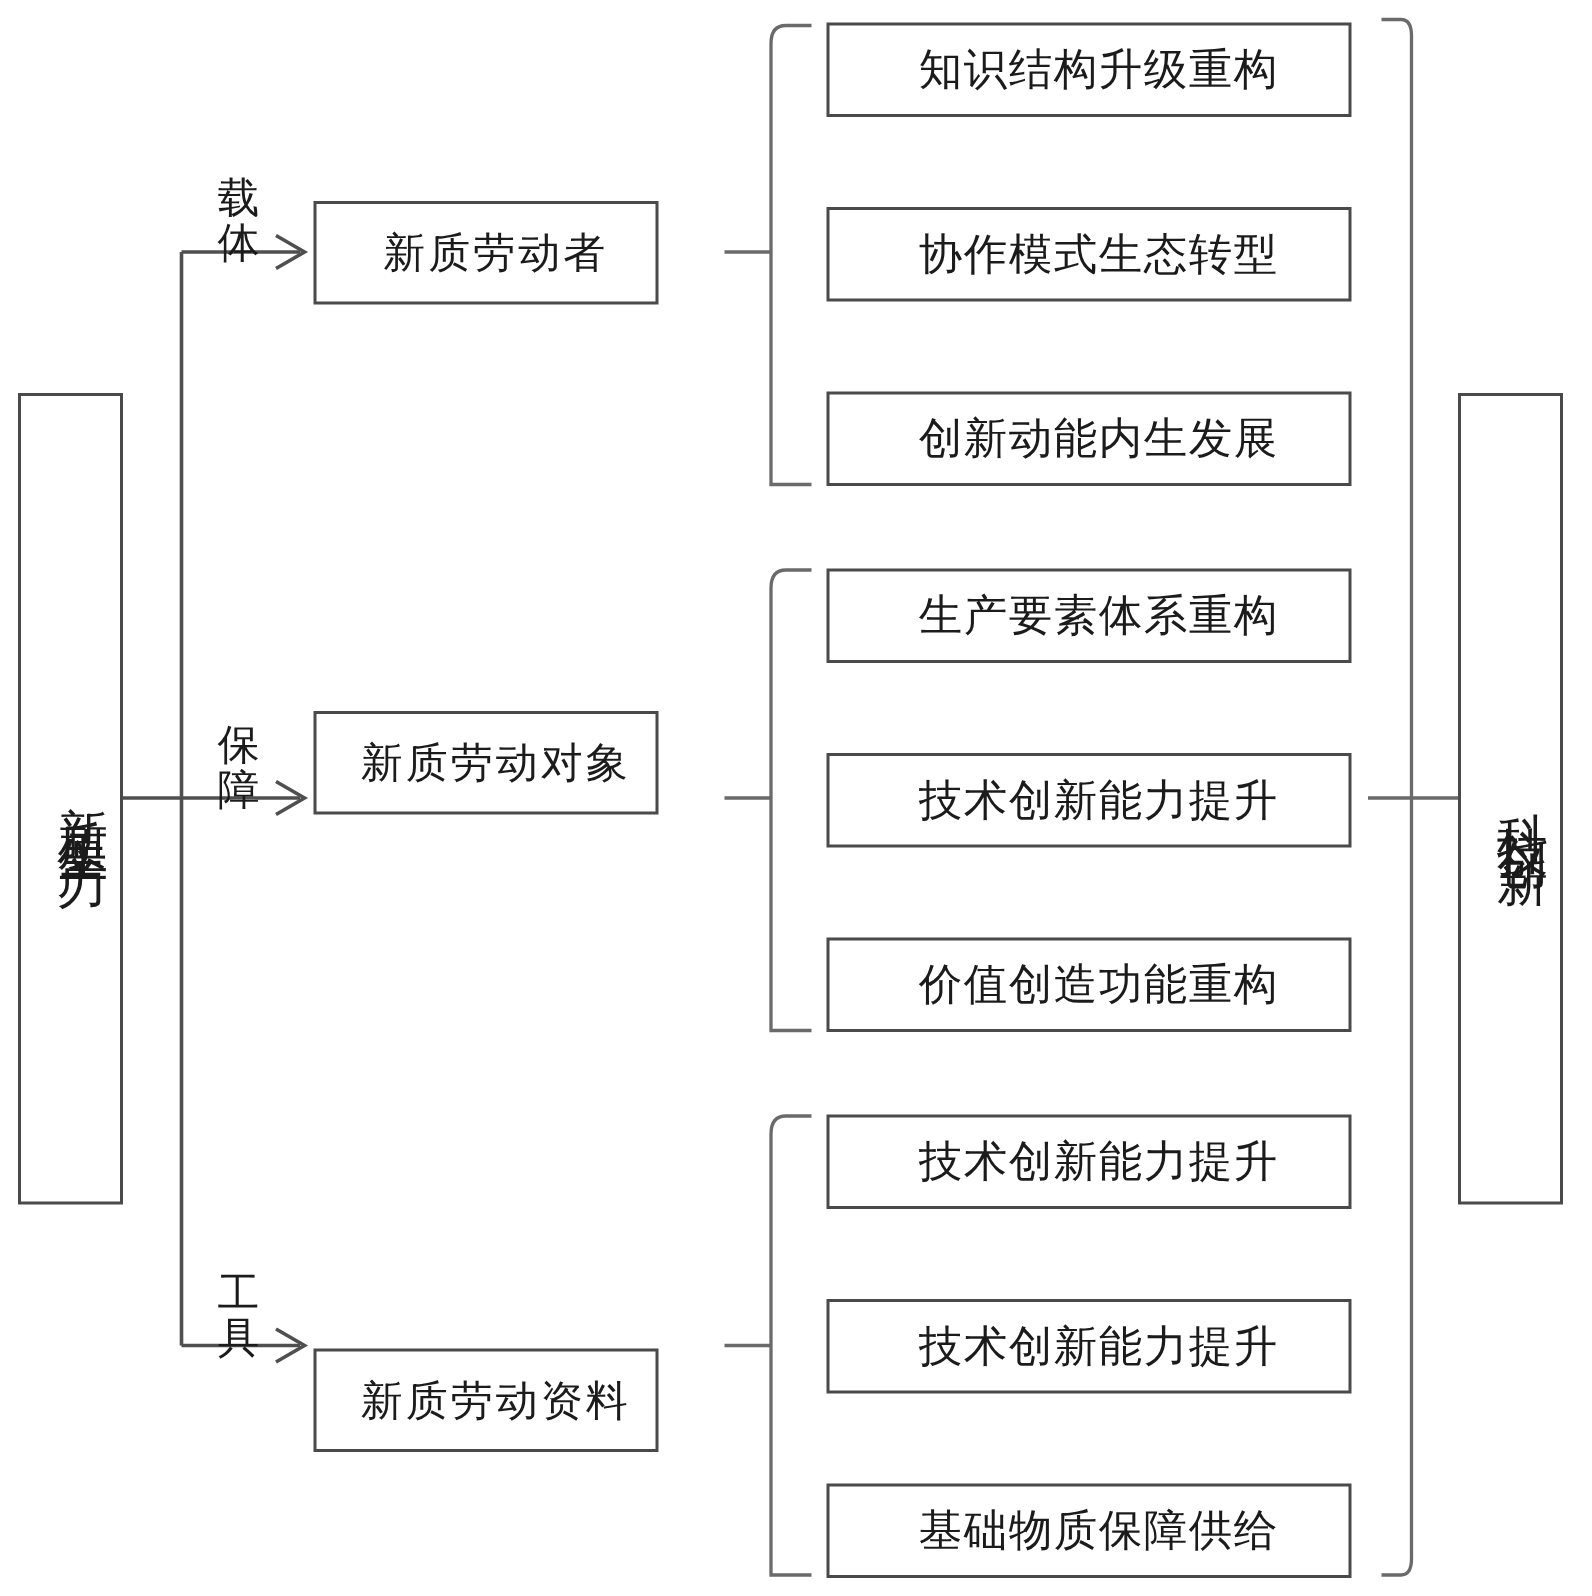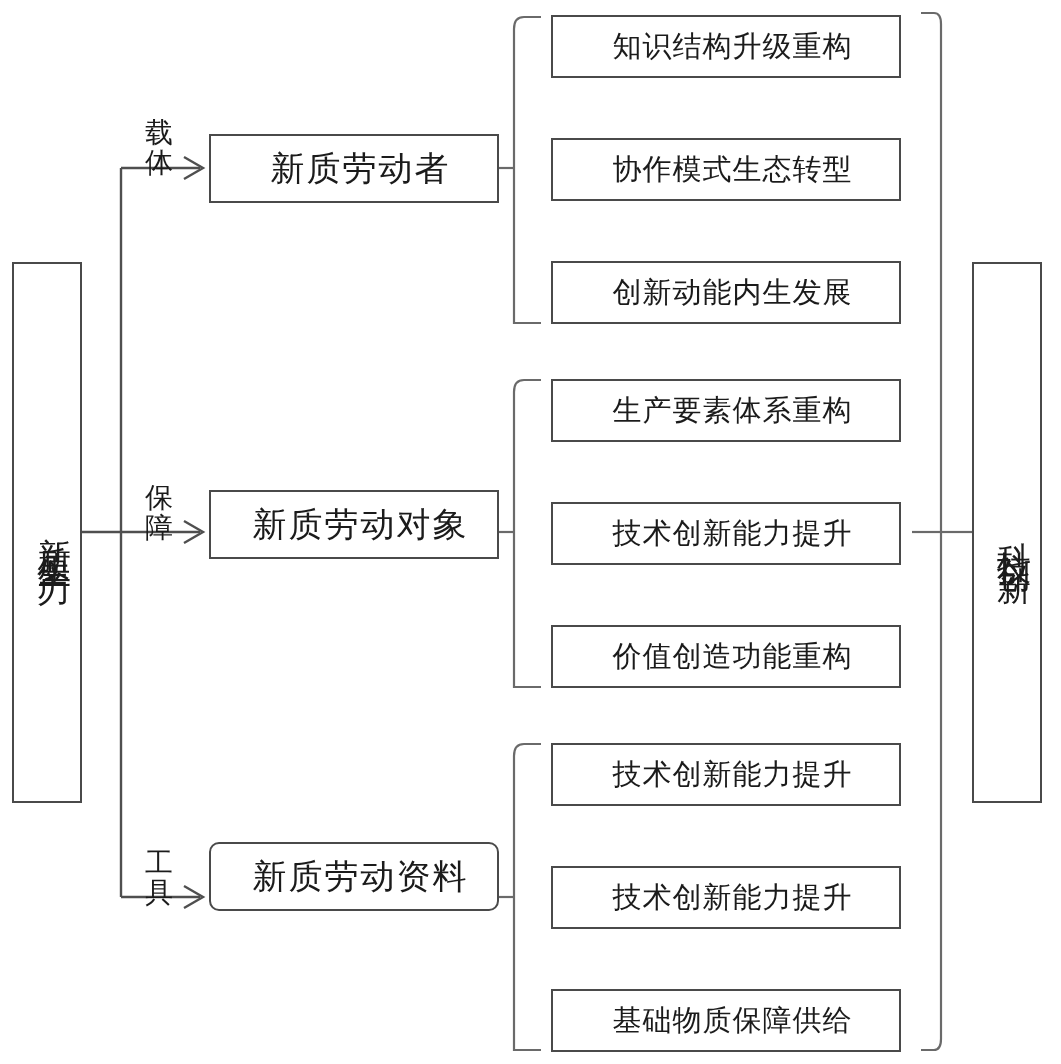--- a/index.html
+++ b/index.html
@@ -62,28 +62,28 @@
   .node-outcome {
     left: 972px;
     top: 262px;
     width: 70px;
     height: 541px;
   }
 
   
   .node-cat {
     left: 209px;
-    width: 290px;
+    width: 230px;
     height: 69px;
-    font-size: 34px;
+    font-size: 28px;
     letter-spacing: 2px;
   }
   .node-cat.c1 { top: 134px; }
-  .node-cat.c2 { top: 490px; }
-  .node-cat.c3 { top: 842px; border-radius: 10px; }
+  .node-cat.c2 { top: 474px; }
+  .node-cat.c3 { top: 899px; }
 
   
   .node-item {
     left: 551px;
     width: 350px;
     height: 63px;
     font-size: 29px;
     letter-spacing: 1px;
   }
 

